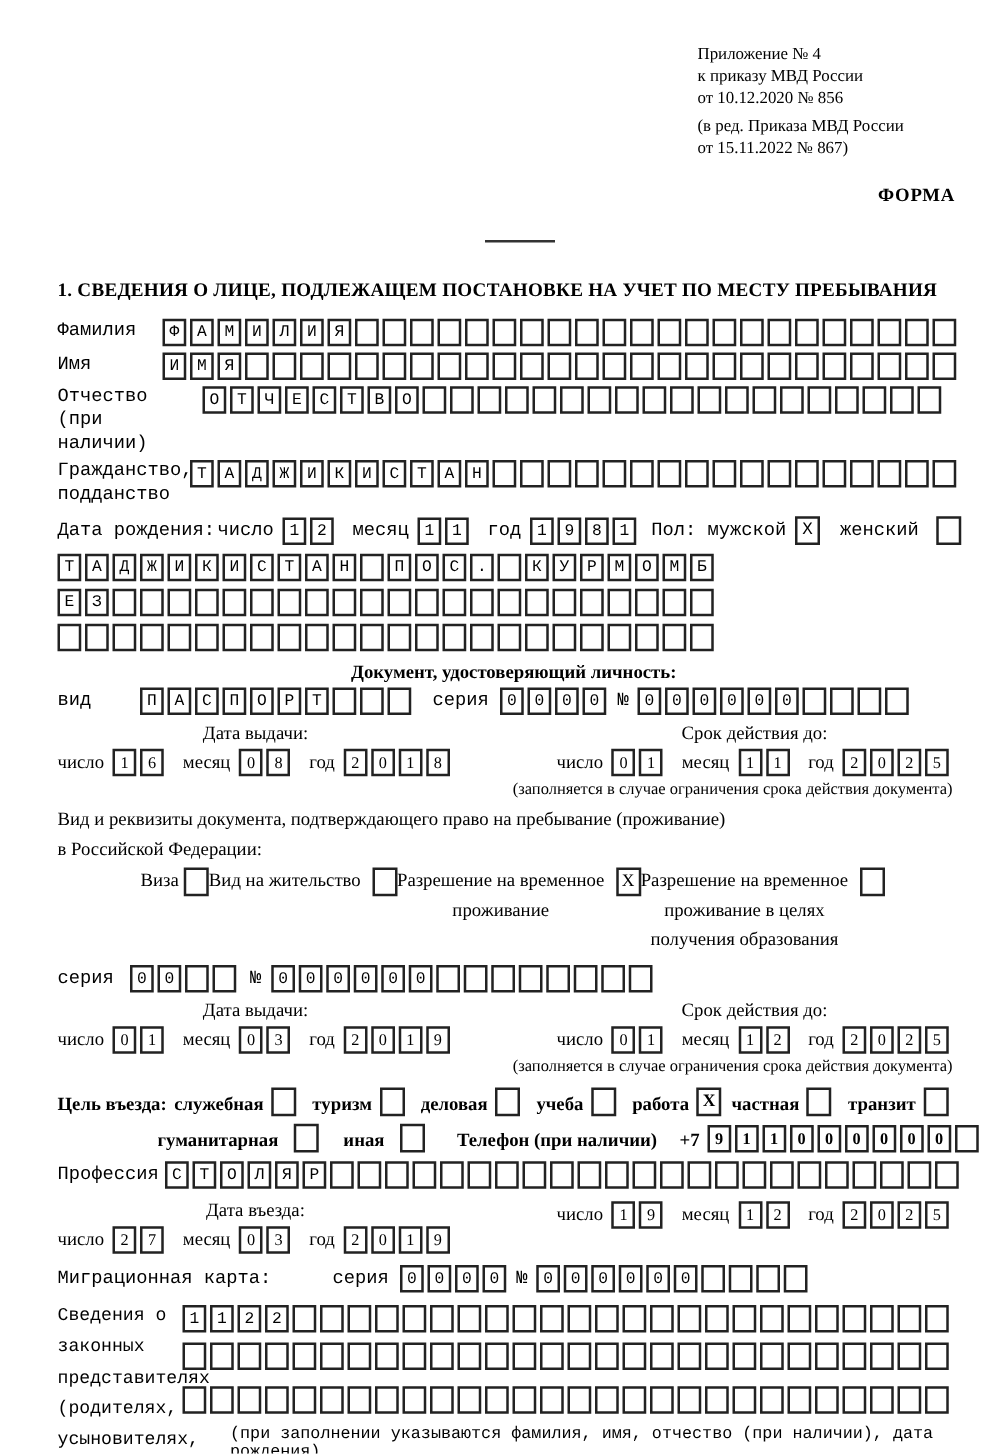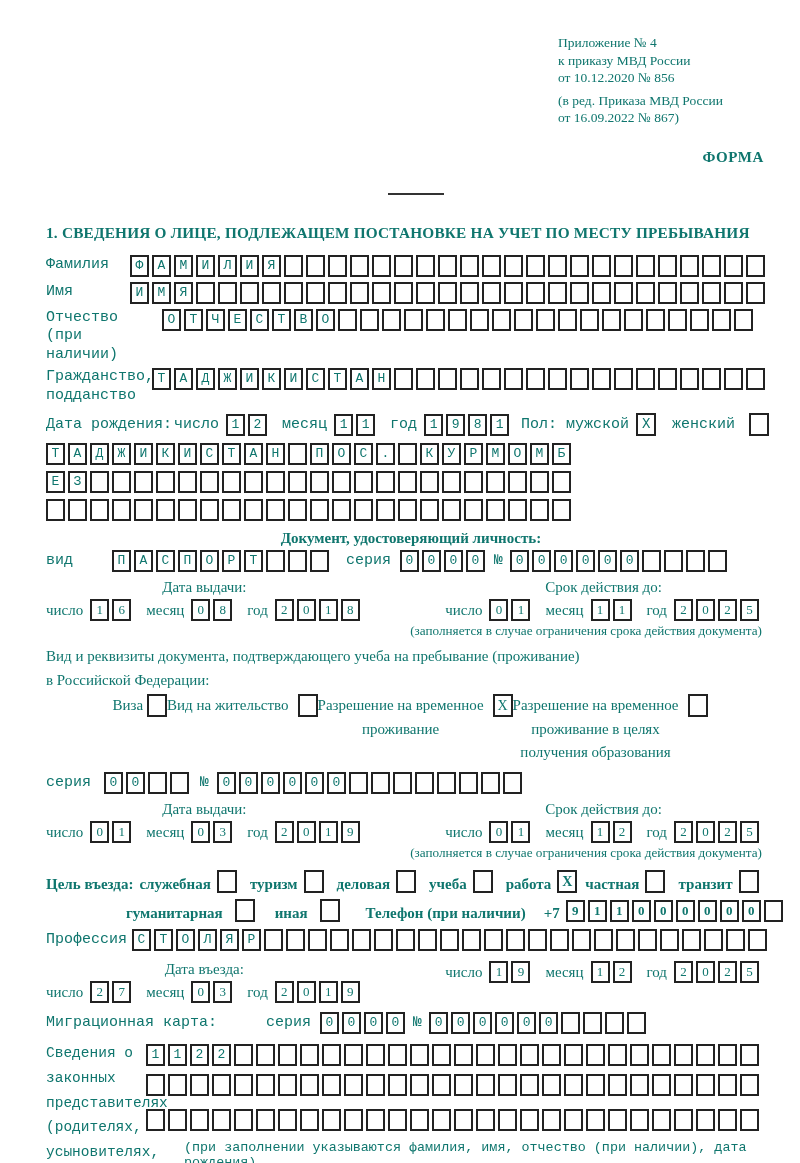--- a/index.html
+++ b/index.html
@@ -1,18 +1,18 @@
 <!DOCTYPE html>
 <html><head>
 <meta charset="utf-8">
 <style>
   html,body{margin:0;padding:0;background:#fff;}
   .page{
     position:relative;width:800px;height:1163px;box-sizing:border-box;
-    background:#fff;color:#0f766e;overflow:hidden;
+    background:#fff;color:#000000;overflow:hidden;
     padding:34px 24px 0 46px;
     font-family:"Liberation Serif","DejaVu Serif",serif;
   }
   
   .annex{display:flex;justify-content:flex-end;}
   .annex-inner{width:218px;font-size:13.5px;line-height:1.3;}
   .annex-ed{margin-top:5px;}
   .form-label{text-align:right;font-weight:bold;font-size:15px;letter-spacing:.6px;margin:22px 12px 0 0;}
   .title{text-align:center;font-weight:bold;font-size:16px;line-height:1.5;margin-top:12px;}
   .blank-line{display:inline-block;width:56px;border-bottom:2px solid #333;height:14px;margin-left:10px;}
@@ -54,21 +54,21 @@
 
 <div class="page">
 
   <div class="annex">
     <div class="annex-inner">
       <div>Приложение № 4</div>
       <div>к приказу МВД России</div>
       <div>от 10.12.2020 № 856</div>
       <div class="annex-ed">
         <div>(в ред. Приказа МВД России</div>
-        <div>от 16.09.2022 № 867)</div>
+        <div>от 15.11.2022 № 867)</div>
       </div>
     </div>
   </div>
 
   <div class="form-label">ФОРМА</div>
 
   <div class="title">
     <div><span class="blank-line"></span></div>
   </div>
 
@@ -406,21 +406,21 @@
             <span class="cell">2</span>
             <span class="cell">0</span>
             <span class="cell">2</span>
             <span class="cell">5</span>
           </span>
         </span>
     </span>
   </div>
   <div class="note-right">(заполняется в случае ограничения срока действия документа)</div>
 
-  <div class="textline">Вид и реквизиты документа, подтверждающего учеба на пребывание (проживание)</div>
+  <div class="textline">Вид и реквизиты документа, подтверждающего право на пребывание (проживание)</div>
   <div class="textline" style="margin-top:7px;">в Российской Федерации:</div>
 
   <div class="permit-row">
     <span class="permit-item">
       <span class="plbl" style="margin-right:4px;">Виза</span>
       <span class="checkbox"></span>
     </span>
     <span class="permit-item">
       <span class="plbl">Вид на жительство</span>
       <span class="checkbox"></span>

